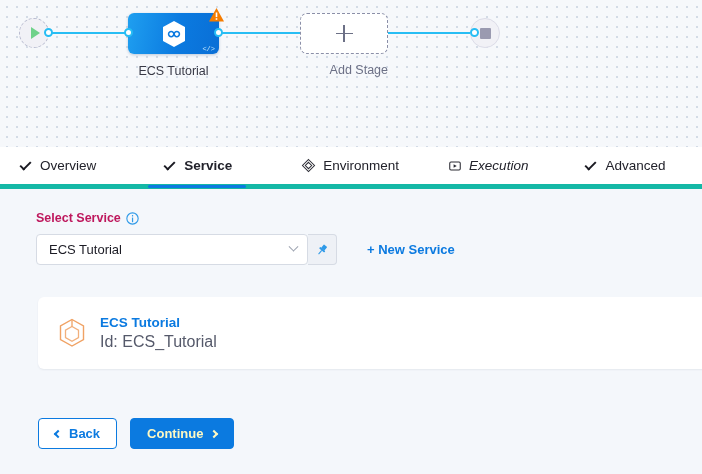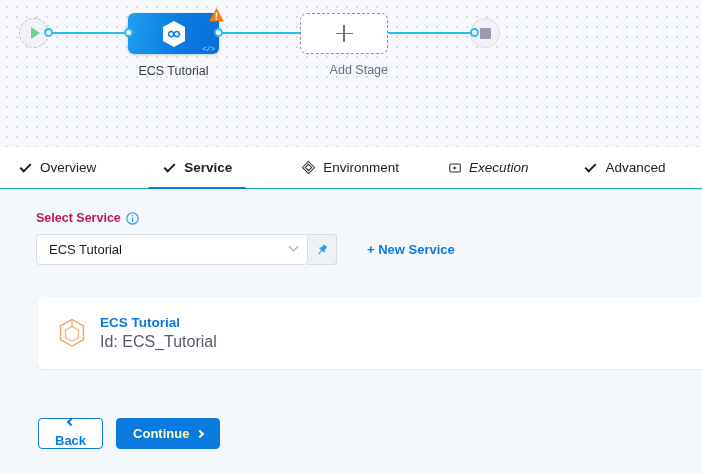--- a/index.html
+++ b/index.html
@@ -114,21 +114,21 @@
   }
   .plus-h, .plus-v { position: absolute; background: #6c7086; }
   .plus-h { width: 17px; height: 1.8px; }
   .plus-v { width: 1.8px; height: 17px; }
 
   
   .tabbar {
     position: relative;
     height: 42px;
     background: #ffffff;
-    border-bottom: 1px solid #14b8a6;
+    border-bottom: 5px solid #14b8a6;
     display: flex;
     align-items: center;
     padding-left: 18px;
   }
   .tab {
     display: flex;
     align-items: center;
     gap: 7px;
     height: 42px;
     font-size: 13.5px;
@@ -239,21 +239,21 @@
     height: 31px;
     border-radius: 4px;
     display: flex;
     align-items: center;
     gap: 8px;
     padding: 0 16px;
     font-size: 13px;
     font-weight: bold;
     cursor: pointer;
   }
-  .btn-back { background:#ffffff; border:1px solid #0b7ae0; color:#0b7ae0;flex-direction:column; }
+  .btn-back { background:#ffffff; border:1px solid #0b7ae0; color:#0b7ae0; }
   .btn-cont { background:#0b7ae0; border:1px solid #0b7ae0; color:#fef9c3; }
   .ch-l { width:6px;height:6px;border-left:2px solid currentColor;border-bottom:2px solid currentColor;transform:rotate(45deg); }
   .ch-r { width:6px;height:6px;border-right:2px solid currentColor;border-top:2px solid currentColor;transform:rotate(45deg); }
 </style>
 </head>
 <body>
 
 <div class="canvas">
 
   <div class="edge" style="left:44px;top:32px;width:90px;"></div>

